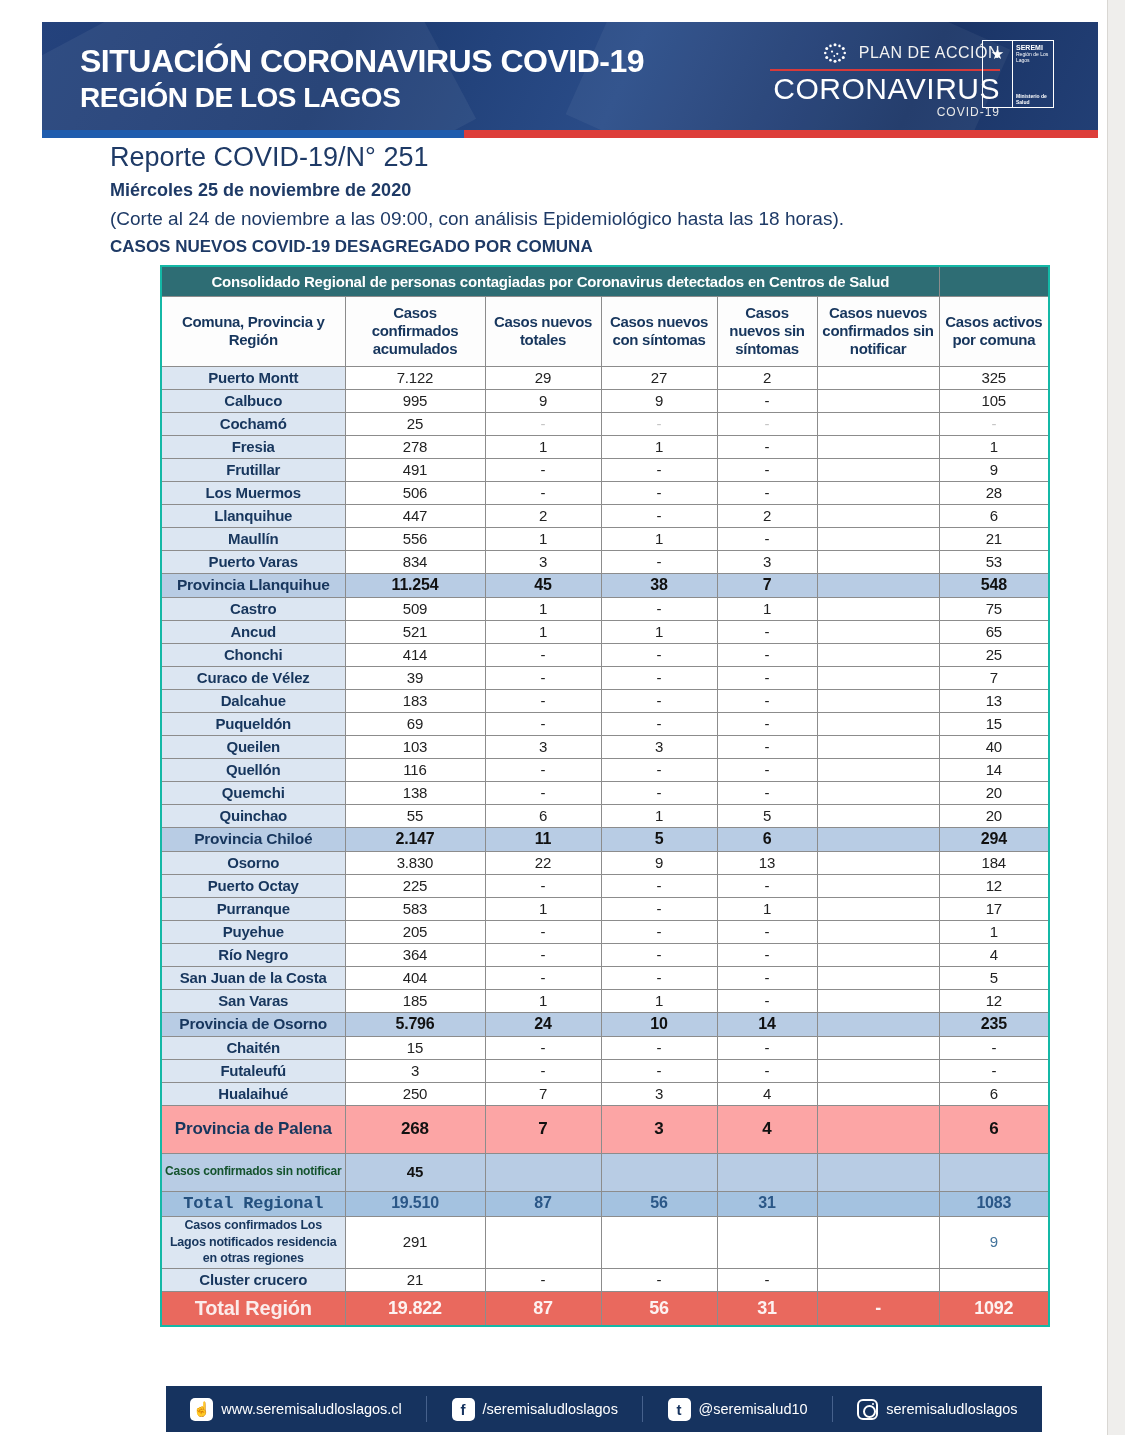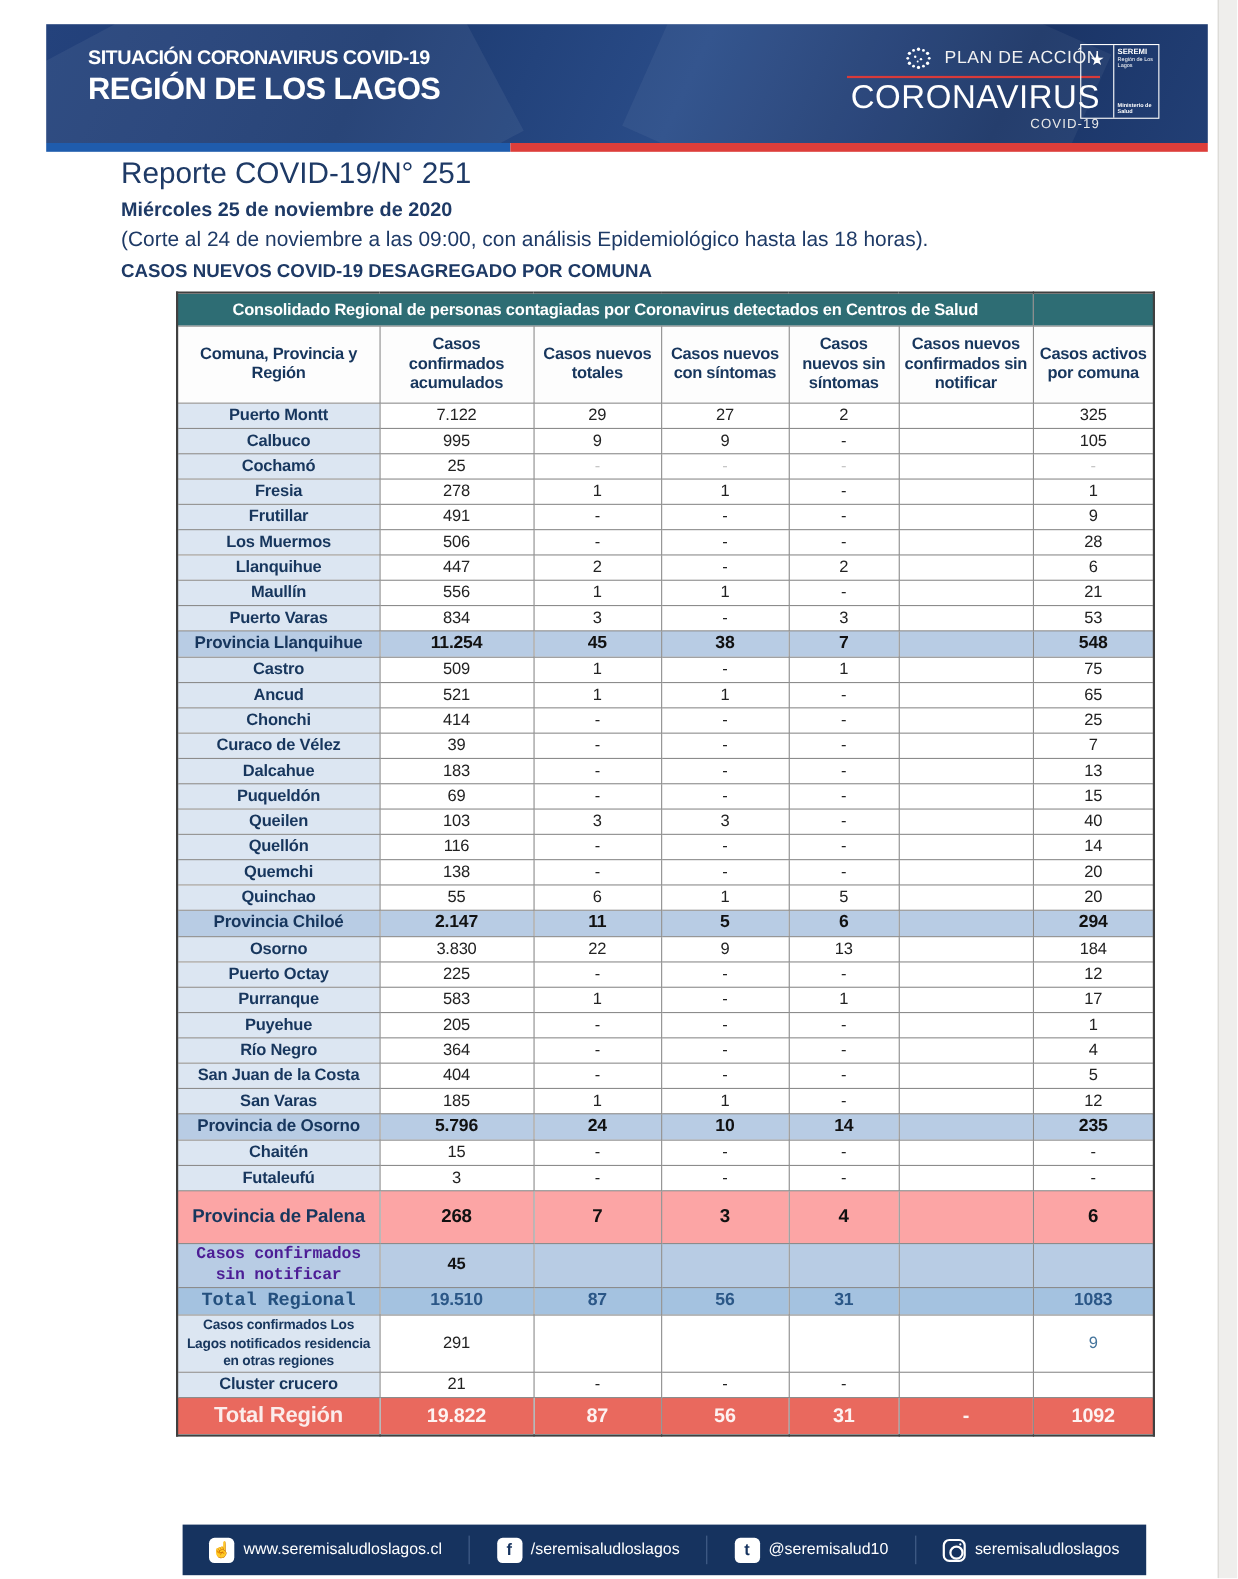--- a/index.html
+++ b/index.html
@@ -14,21 +14,21 @@
   
   .banner { position:absolute; left:42px; top:22px; width:1056px; height:108px;
     background:linear-gradient(115deg,#24427c 0%,#1c3a70 28%,#2a4c88 55%,#1a3466 82%,#223f75 100%);
     overflow:hidden; }
   .banner::before { content:""; position:absolute; left:-60px; top:-40px; width:460px; height:260px;
     background:rgba(255,255,255,0.06); transform:rotate(-28deg); }
   .banner::after { content:""; position:absolute; right:120px; top:-60px; width:380px; height:240px;
     background:rgba(255,255,255,0.05); transform:rotate(24deg); }
   .banner-title { position:absolute; left:38px; top:20px; color:#ffffff; font-weight:bold;
     letter-spacing:-0.5px; line-height:1.22; z-index:2; }
-  .banner-title .l1 { font-size:18px; display:block; }
+  .banner-title .l1 { font-size:32px; display:block; }
   .banner-title .l2 { font-size:28px; display:block; }
 
   .plan-logo { position:absolute; left:728px; top:18px; width:230px; text-align:right; z-index:2; color:#fff; }
   .plan-top { display:flex; align-items:center; justify-content:flex-end; gap:6px;
     border-bottom:2px solid #d83a3a; padding-bottom:3px; }
   .plan-top .plan-word { font-size:16px; letter-spacing:0.5px; color:#f2f2f2; }
   .brand-word { font-size:30px; font-weight:normal; letter-spacing:0.5px; line-height:1.05; margin-top:2px; }
   .brand-sub { font-size:12px; color:#e8e8e8; letter-spacing:1px; }
 
   .seremi-box { position:absolute; left:940px; top:18px; width:72px; height:68px;
@@ -46,21 +46,21 @@
 
   
   .report { position:absolute; left:110px; top:142px; color:#1e3a66; }
   .rep-title { font-size:27px; font-weight:normal; margin-bottom:7px; }
   .rep-date  { font-size:18px; font-weight:bold; margin-bottom:7px; }
   .rep-note  { font-size:19px; margin-bottom:7px; }
   .rep-sub   { font-size:17px; font-weight:bold; }
 
   
   table.main { position:absolute; left:160px; top:265px; width:888px;
-    border-collapse:collapse; table-layout:fixed; border:2px solid #404040; }
+    border-collapse:collapse; table-layout:fixed; border:2px solid #14b8a6; }
   table.main th, table.main td { border:1px solid #8c8c8c; text-align:center; vertical-align:middle;
     padding:0 3px; overflow:hidden; }
   .teal-head th { background:#2e6d74; color:#ffffff; font-size:15px; font-weight:bold;
     height:30px; letter-spacing:-0.2px; }
   .col-head th { background:#fdfdfd; color:#17365d; font-size:15px; font-weight:bold;
     height:70px; line-height:1.18; letter-spacing:-0.3px; }
 
   td { font-size:15px; color:#222; height:23px; line-height:1.05; letter-spacing:-0.2px; }
   .name-cell { font-weight:bold; color:#17365d;margin-top:32px; }
 
@@ -69,21 +69,21 @@
   .row-comuna .name-cell { background:#dce6f2; }
 
   .row-province td { background:#b8cce4; font-weight:bold; font-size:16px; color:#111; height:24px; }
   .row-province .name-cell { color:#17365d; font-size:15.5px; }
 
   .row-province-tall td { background:#fca5a5; font-weight:bold; font-size:17px; color:#111;
     height:48px; vertical-align:top; padding-top:9px; }
   .row-province-tall .name-cell { color:#17365d; font-size:17px; }
 
   .row-special td { background:#b8cce4; font-weight:bold; height:38px; color:#111; }
-  .row-special .name-cell { font-size:15px; line-height:1.3; color:#4c1d95;font-family:Liberation Mono, monospace; }
+  .row-special .name-cell { font-size:12px; line-height:1.3; color:#14532d; }
 
   .row-total-regional td { background:#a4c2e0; font-weight:bold; color:#2b5787; font-size:16px; height:25px; }
   .row-total-regional .name-cell { font-size:17px; color:#24507e;font-family:Liberation Mono, monospace; }
 
   .row-residencia td { background:#ffffff; vertical-align:top; padding-top:5px; height:52px; }
   .row-residencia .name-cell { background:#dce6f2; font-size:12.5px; line-height:1.35;
     vertical-align:middle; padding-top:0; }
   .row-residencia td.blue-num { color:#44749c; }
 
   .row-total-region td { background:#e9695e; color:#fdf2f1; font-weight:bold; font-size:18px; height:35px; }
@@ -465,20 +465,29 @@
         </tr>
         <tr class="row-comuna">
           <td class="name-cell">Futaleufú</td>
           <td>3</td>
           <td>-</td>
           <td>-</td>
           <td>-</td>
           <td></td>
           <td>-</td>
         </tr>
+        <tr class="row-comuna">
+          <td class="name-cell">Hualaihué</td>
+          <td>250</td>
+          <td>7</td>
+          <td>3</td>
+          <td>4</td>
+          <td></td>
+          <td>6</td>
+        </tr>
         <tr class="row-province-tall">
           <td class="name-cell">Provincia de Palena</td>
           <td>268</td>
           <td>7</td>
           <td>3</td>
           <td>4</td>
           <td></td>
           <td>6</td>
         </tr>
         <tr class="row-special">

